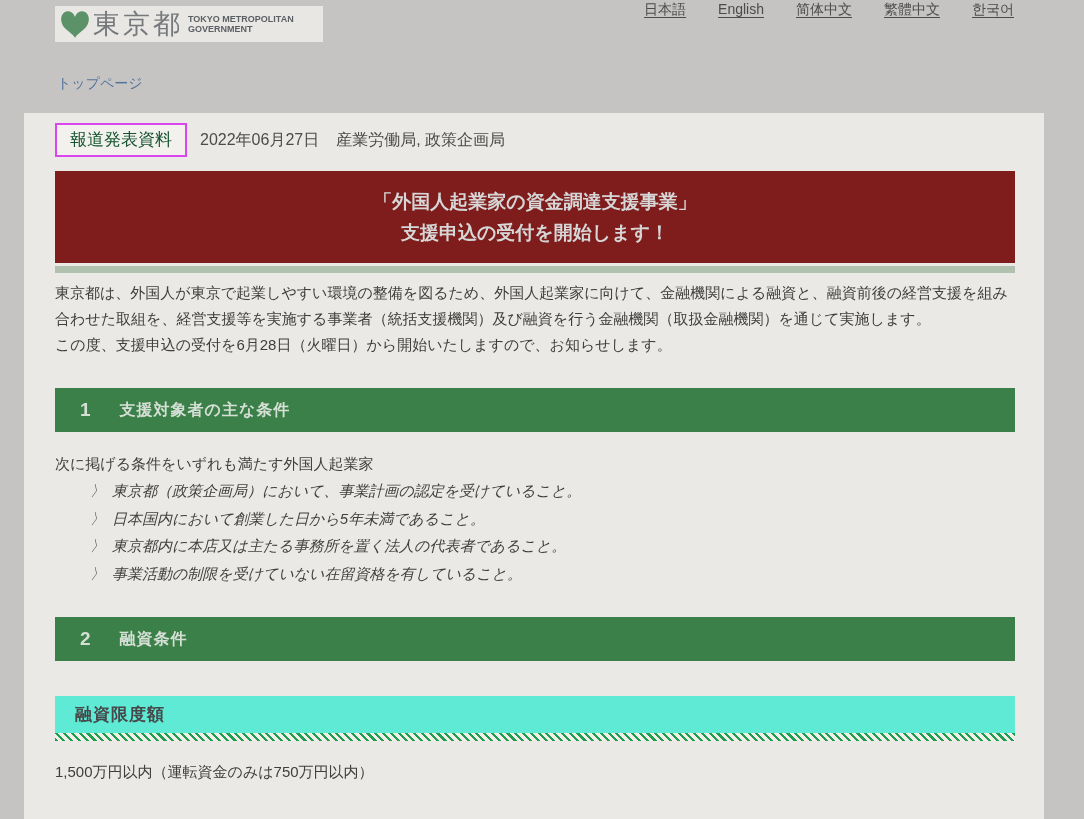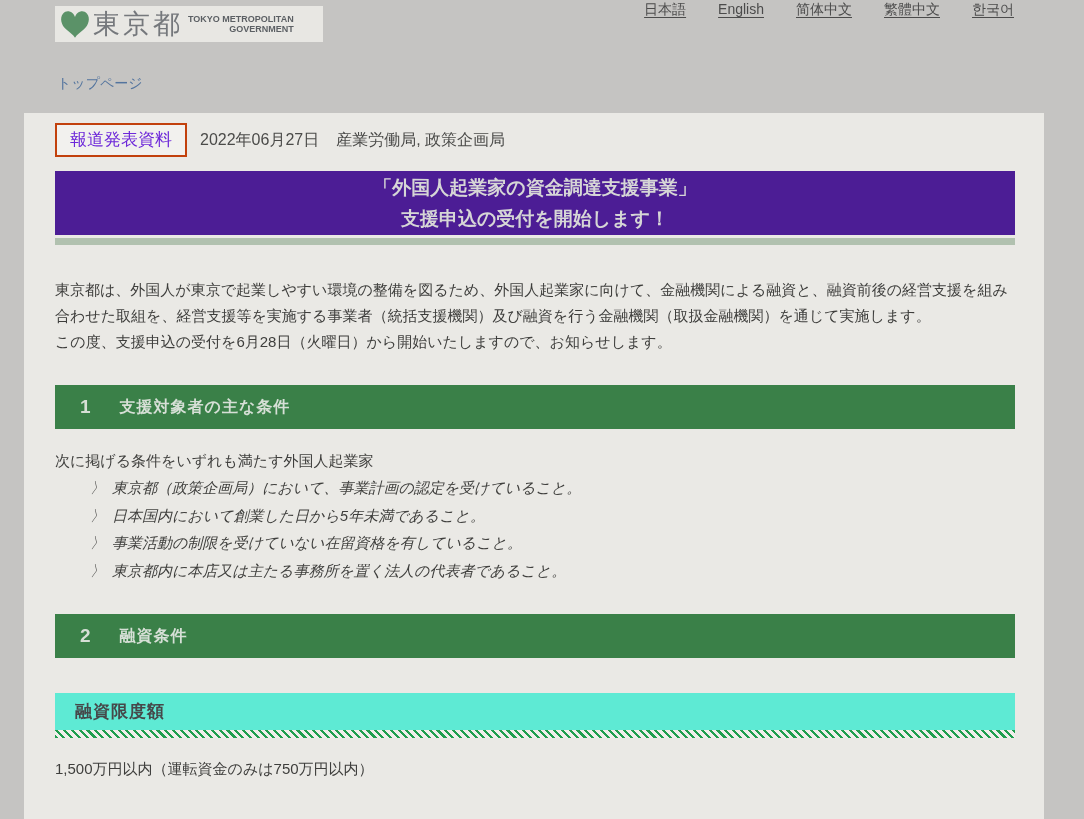--- a/index.html
+++ b/index.html
@@ -20,21 +20,21 @@
     padding: 0 8px 0 4px;
     cursor: pointer;
   }
   .leaf { width: 32px; height: 32px; flex: 0 0 auto; }
   .logo-kanji {
     font-size: 27px; color: #75787c; letter-spacing: 3px;
     font-weight: 500; margin-left: 2px; white-space: nowrap;
   }
   .logo-en {
     margin-left: 5px; font-size: 9px; font-weight: bold;
-    color: #5c6064; line-height: 10.5px; white-space: nowrap; text-align: right;
+    color: #5c6064; line-height: 10.5px; white-space: nowrap;
   }
   .lang-nav {
     position: absolute; top: 1px; right: 70px;
     display: flex; gap: 32px;
   }
   .lang-nav a {
     font-size: 14px; color: #4b4b4b;
     text-decoration: underline; text-underline-offset: 3px;
     cursor: pointer; white-space: nowrap;
   }
@@ -50,38 +50,38 @@
     background: #eae9e5;
     overflow: hidden;
   }
   .content { padding: 0 29px 0 31px; }
 
   .meta-row {
     margin-top: 10px;
     display: flex; align-items: center;
   }
   .badge {
-    border: 2px solid #c2410c; background: #f2f1ee;
+    border: 2px solid #d946ef; background: #f2f1ee;
     padding: 3px 13px 4px 13px;
-    font-size: 17px; color: #6d28d9; white-space: nowrap;
+    font-size: 17px; color: #14532d; white-space: nowrap;
   }
   .meta-date { margin-left: 13px; font-size: 16px; color: #4b4b49; }
   .meta-bureaus { margin-left: 17px; font-size: 16px; color: #4b4b49; }
 
   .title-box {
-    margin-top: 14px; height: 64px; background: #4c1d95;
+    margin-top: 14px; height: 92px; background: #7f1d1d;
     display: flex; flex-direction: column; justify-content: center;
     text-align: center;
   }
   .title-box .tline {
     font-size: 19px; font-weight: bold; color: #d6d6d6; line-height: 31px;
   }
   .title-underline { height: 7px; background: #b1c1af; margin-top: 3px; }
 
-  .intro { margin-top: 32px; font-size: 15px; line-height: 26px; color: #3e3e3c; }
+  .intro { margin-top: 7px; font-size: 15px; line-height: 26px; color: #3e3e3c; }
   .intro p + p { margin-top: 0; }
 
   .section-header {
     margin-top: 30px; height: 44px; background: #3a8048;
     display: flex; align-items: center; padding-left: 25px;
   }
   .section-header .num {
     font-size: 19px; font-weight: bold; color: #d6dfd6;
   }
   .section-header .stitle {
@@ -160,22 +160,22 @@
     <div class="section-header">
       <span class="num">1</span>
       <span class="stitle">支援対象者の主な条件</span>
     </div>
 
     <div class="lead">次に掲げる条件をいずれも満たす外国人起業家</div>
 
     <ul class="cond-list">
       <li><span class="chev">〉</span><span>東京都（政策企画局）において、事業計画の認定を受けていること。</span></li>
       <li><span class="chev">〉</span><span>日本国内において創業した日から5年未満であること。</span></li>
+      <li><span class="chev">〉</span><span>東京都内に本店又は主たる事務所を置く法人の代表者であること。</span></li>
       <li><span class="chev">〉</span><span>事業活動の制限を受けていない在留資格を有していること。</span></li>
-      <li><span class="chev">〉</span><span>東京都内に本店又は主たる事務所を置く法人の代表者であること。</span></li>
     </ul>
 
     <div class="section-header">
       <span class="num">2</span>
       <span class="stitle">融資条件</span>
     </div>
 
     <div class="subheading-block">
       <div class="subheading">融資限度額</div>
       <div class="hatch"></div>

